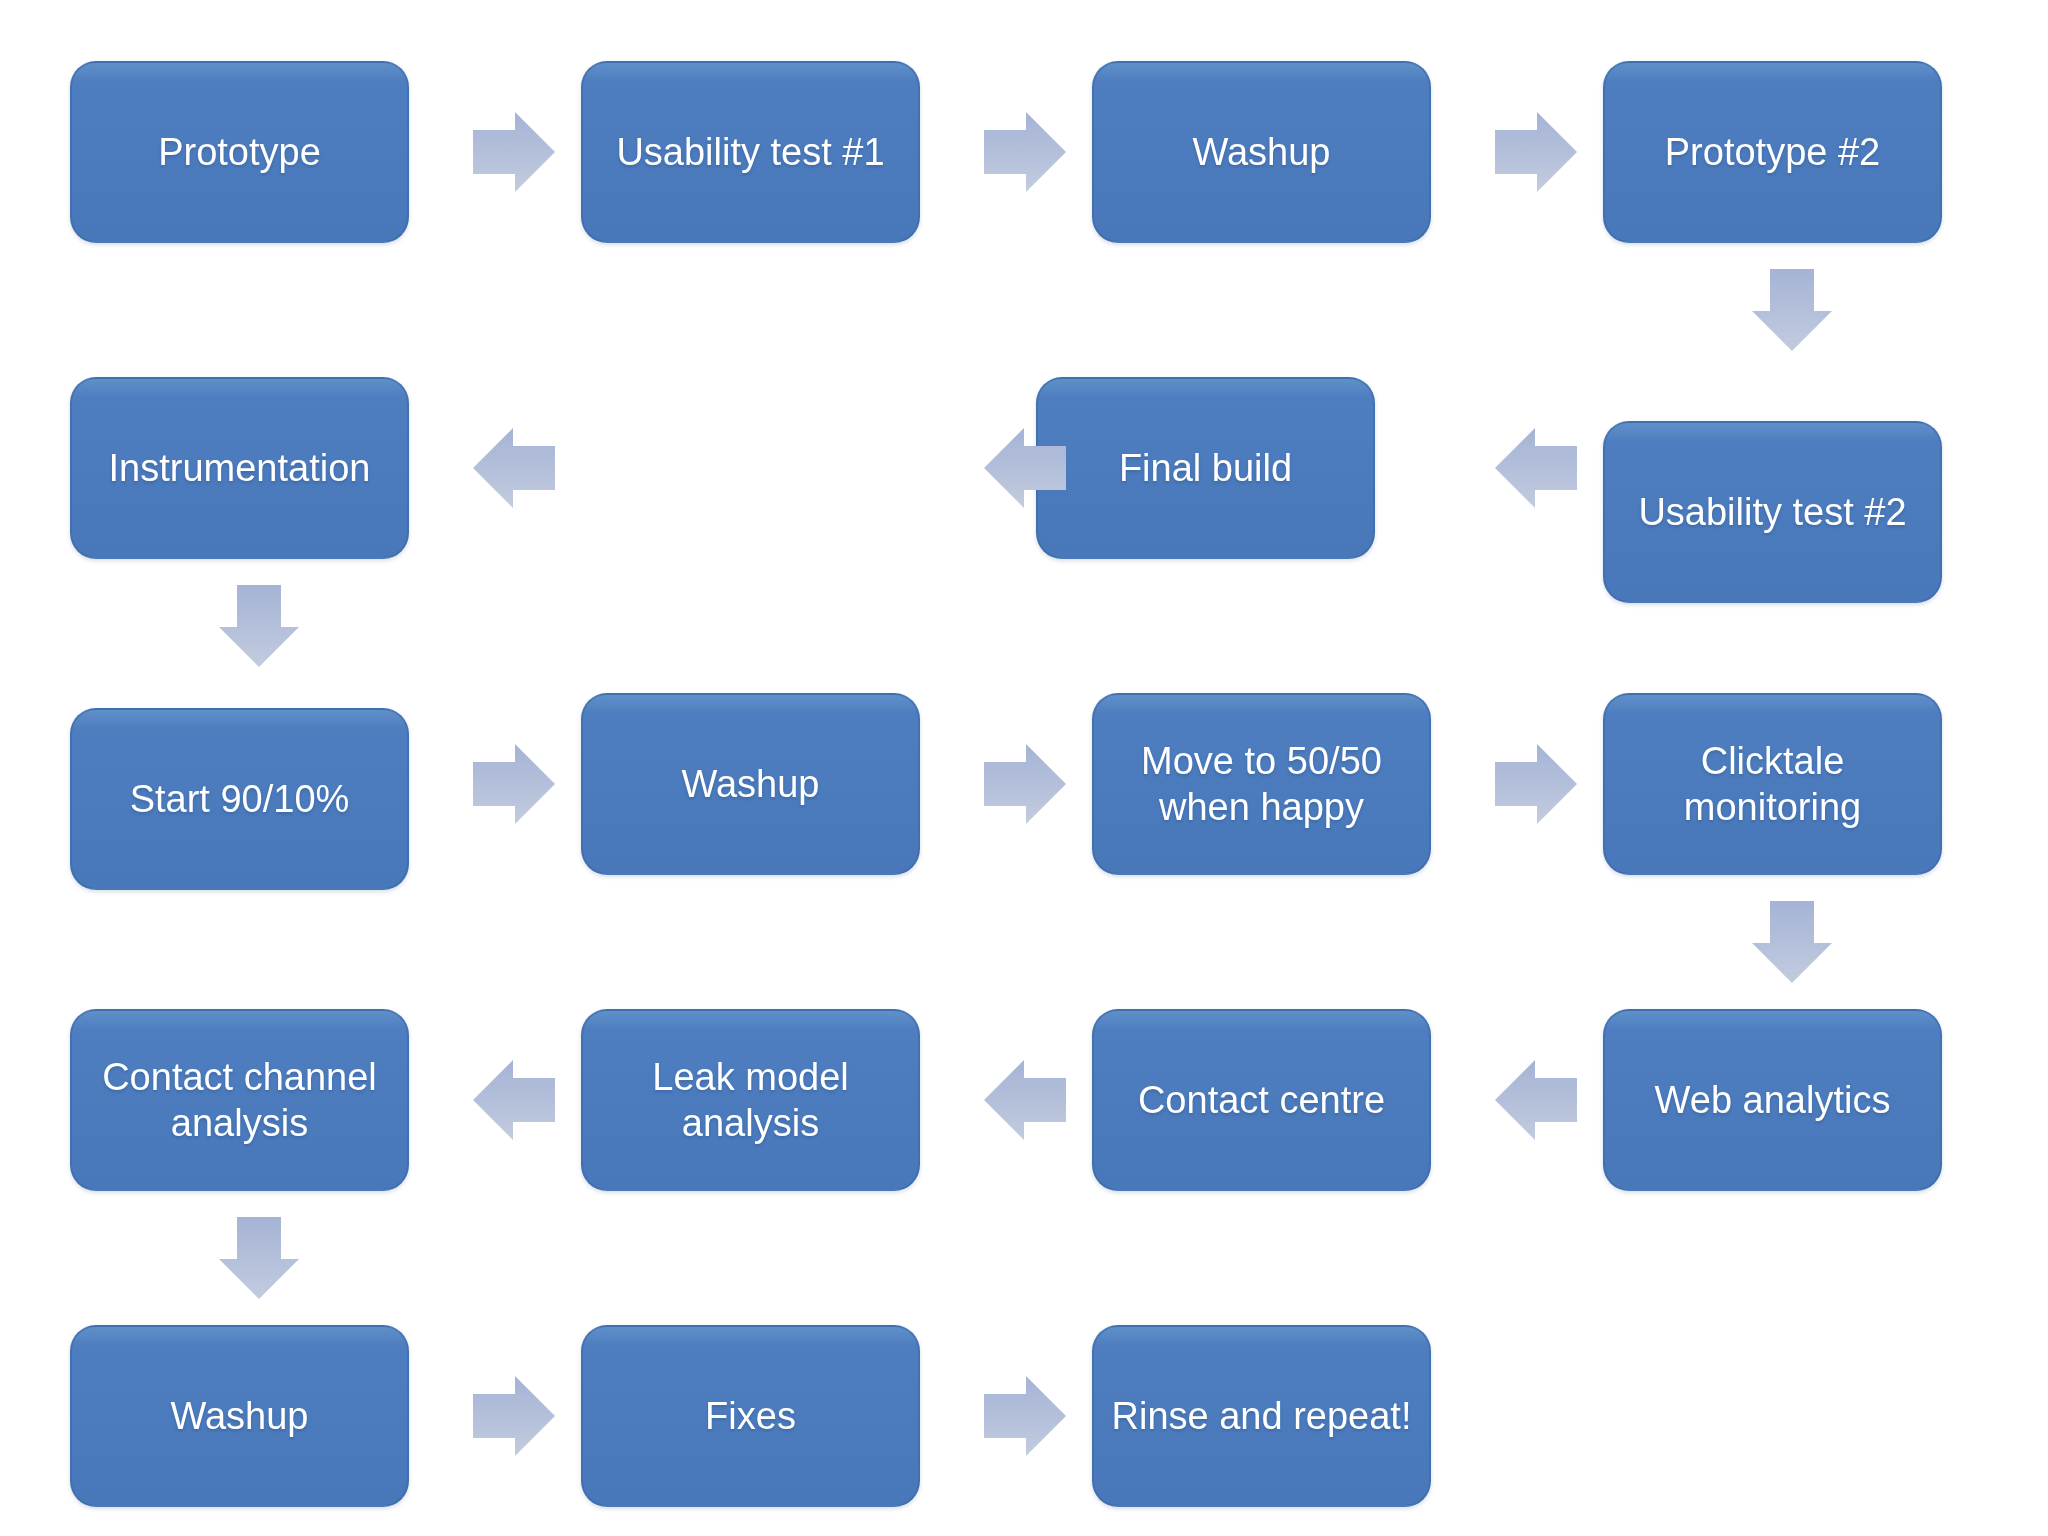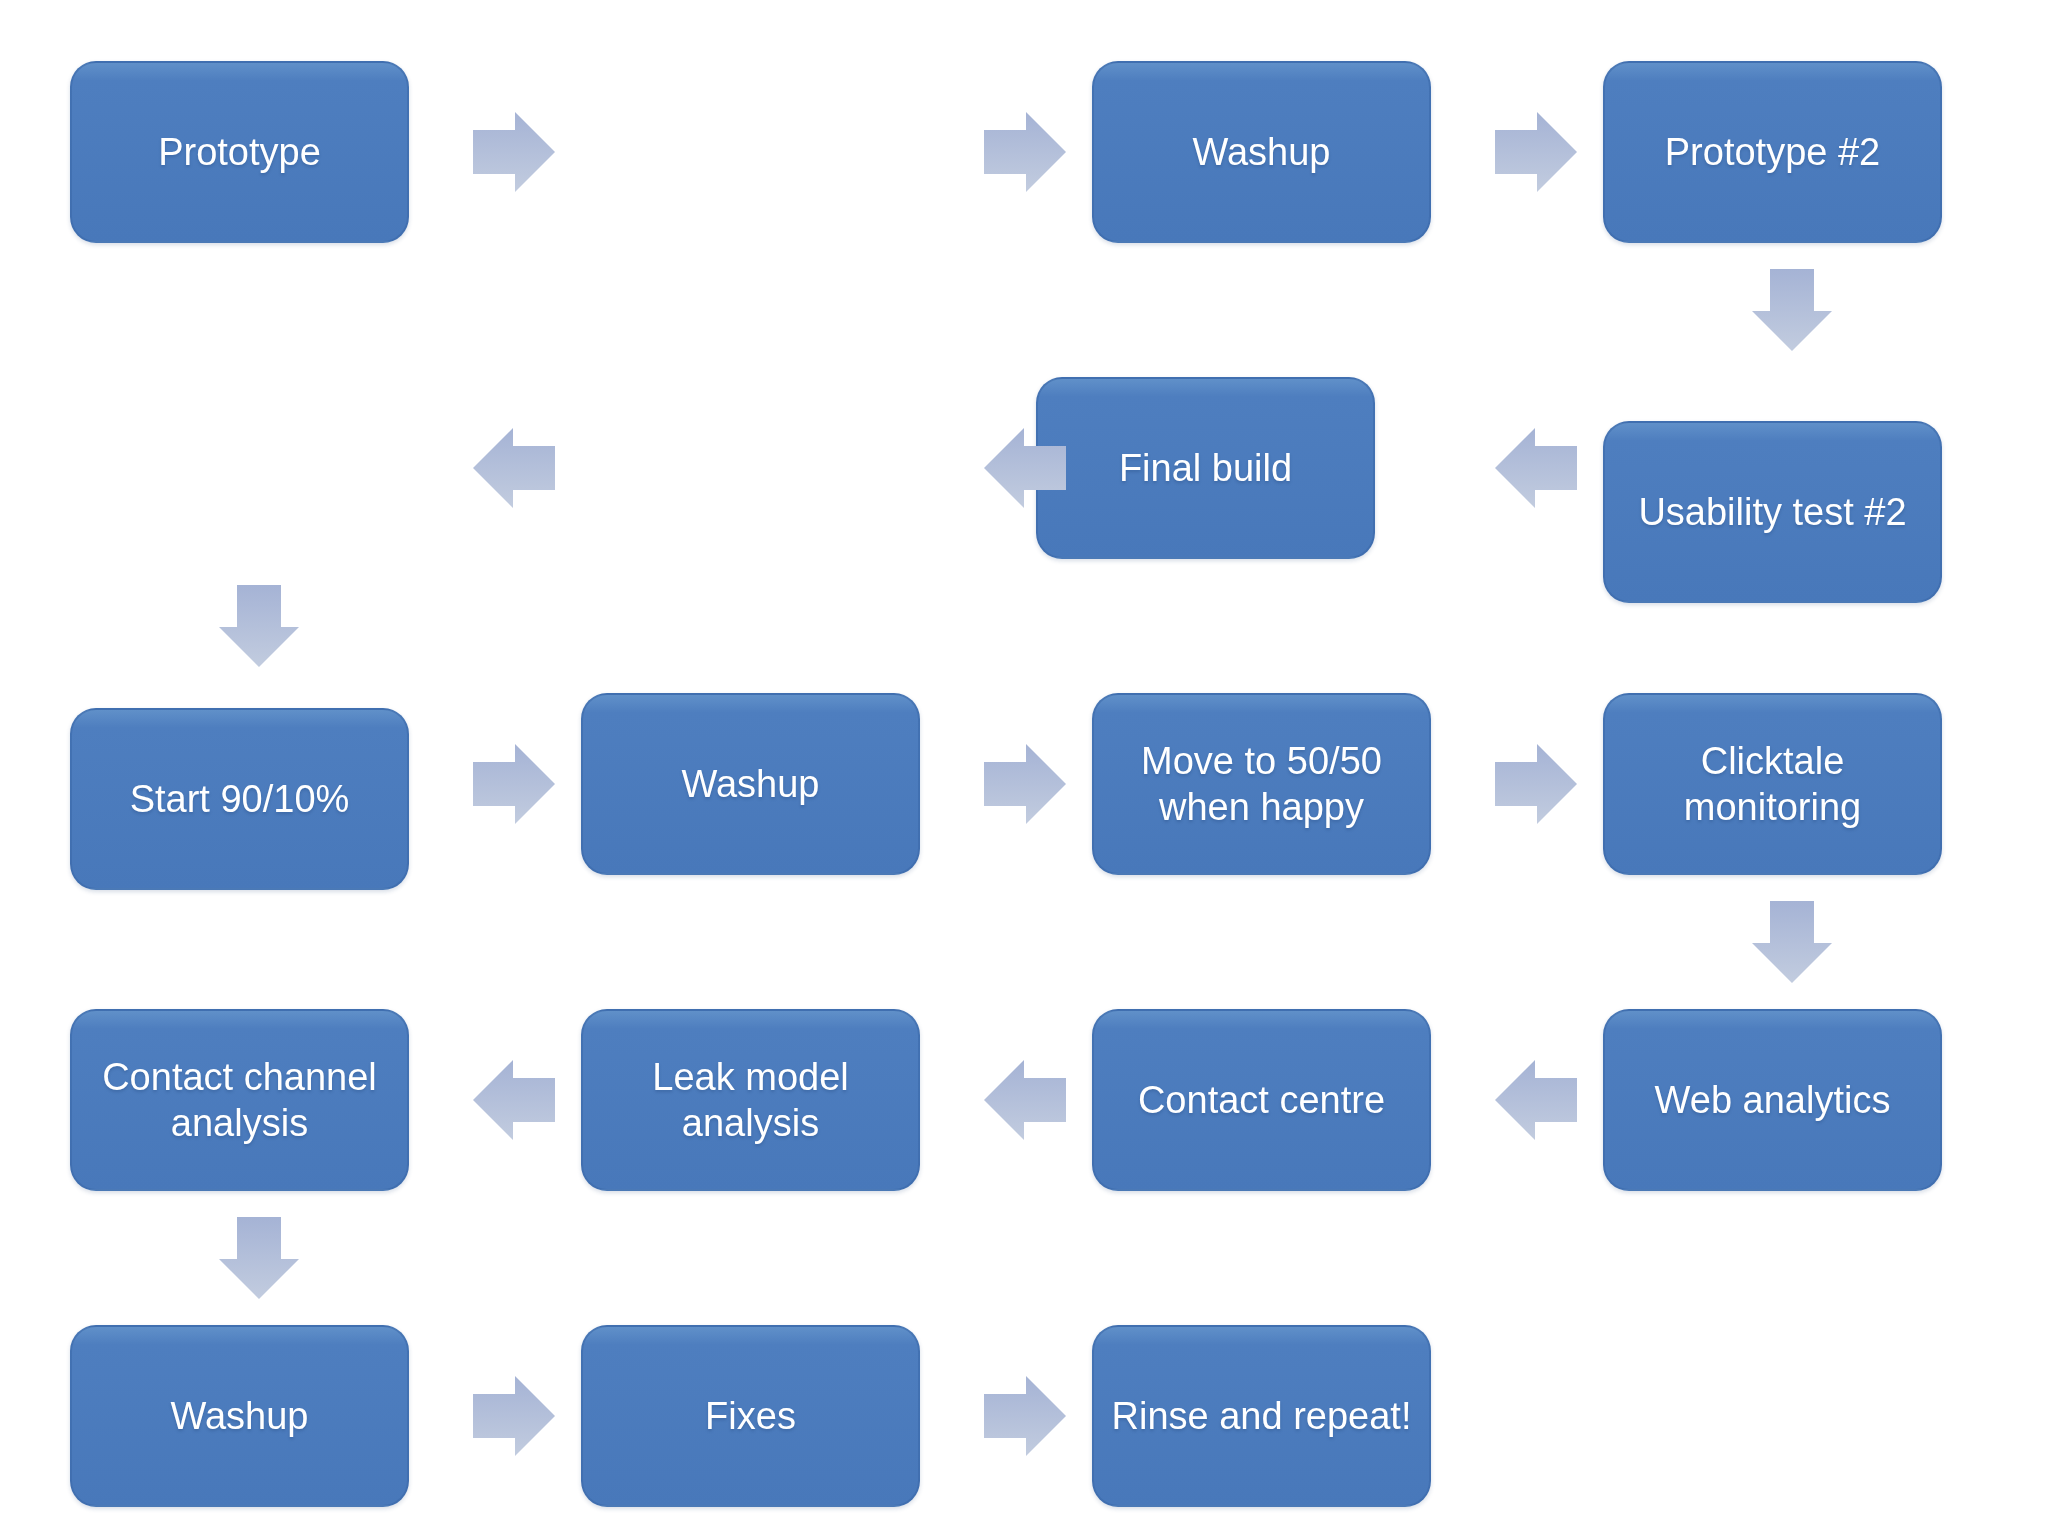--- a/index.html
+++ b/index.html
@@ -32,31 +32,37 @@
   }
   .arrow { position: absolute; display: block; }
 </style>
 </head>
 <body>
 
 <div id="canvas">
     <div class="node" style="left: 70px; top: 61px;">
       <span>Prototype</span>
     </div>
+    <div class="node" style="left: 581px; top: 61px;">
+      <span>Usability test #1</span>
+    </div>
     <div class="node" style="left: 1092px; top: 61px;">
       <span>Washup</span>
     </div>
     <div class="node" style="left: 1603px; top: 61px;">
       <span>Prototype #2</span>
     </div>
     <div class="node" style="left: 1603px; top: 377px; margin-top: 44px;">
       <span>Usability test #2</span>
     </div>
     <div class="node" style="left: 1036px; top: 377px;">
       <span>Final build</span>
+    </div>
+    <div class="node" style="left: 70px; top: 377px;">
+      <span>Instrumentation</span>
     </div>
     <div class="node" style="left: 70px; top: 693px; margin-top: 15px;">
       <span>Start 90/10%</span>
     </div>
     <div class="node" style="left: 581px; top: 693px;">
       <span>Washup</span>
     </div>
     <div class="node" style="left: 1092px; top: 693px;">
       <span>Move to 50/50 when happy</span>
     </div>

